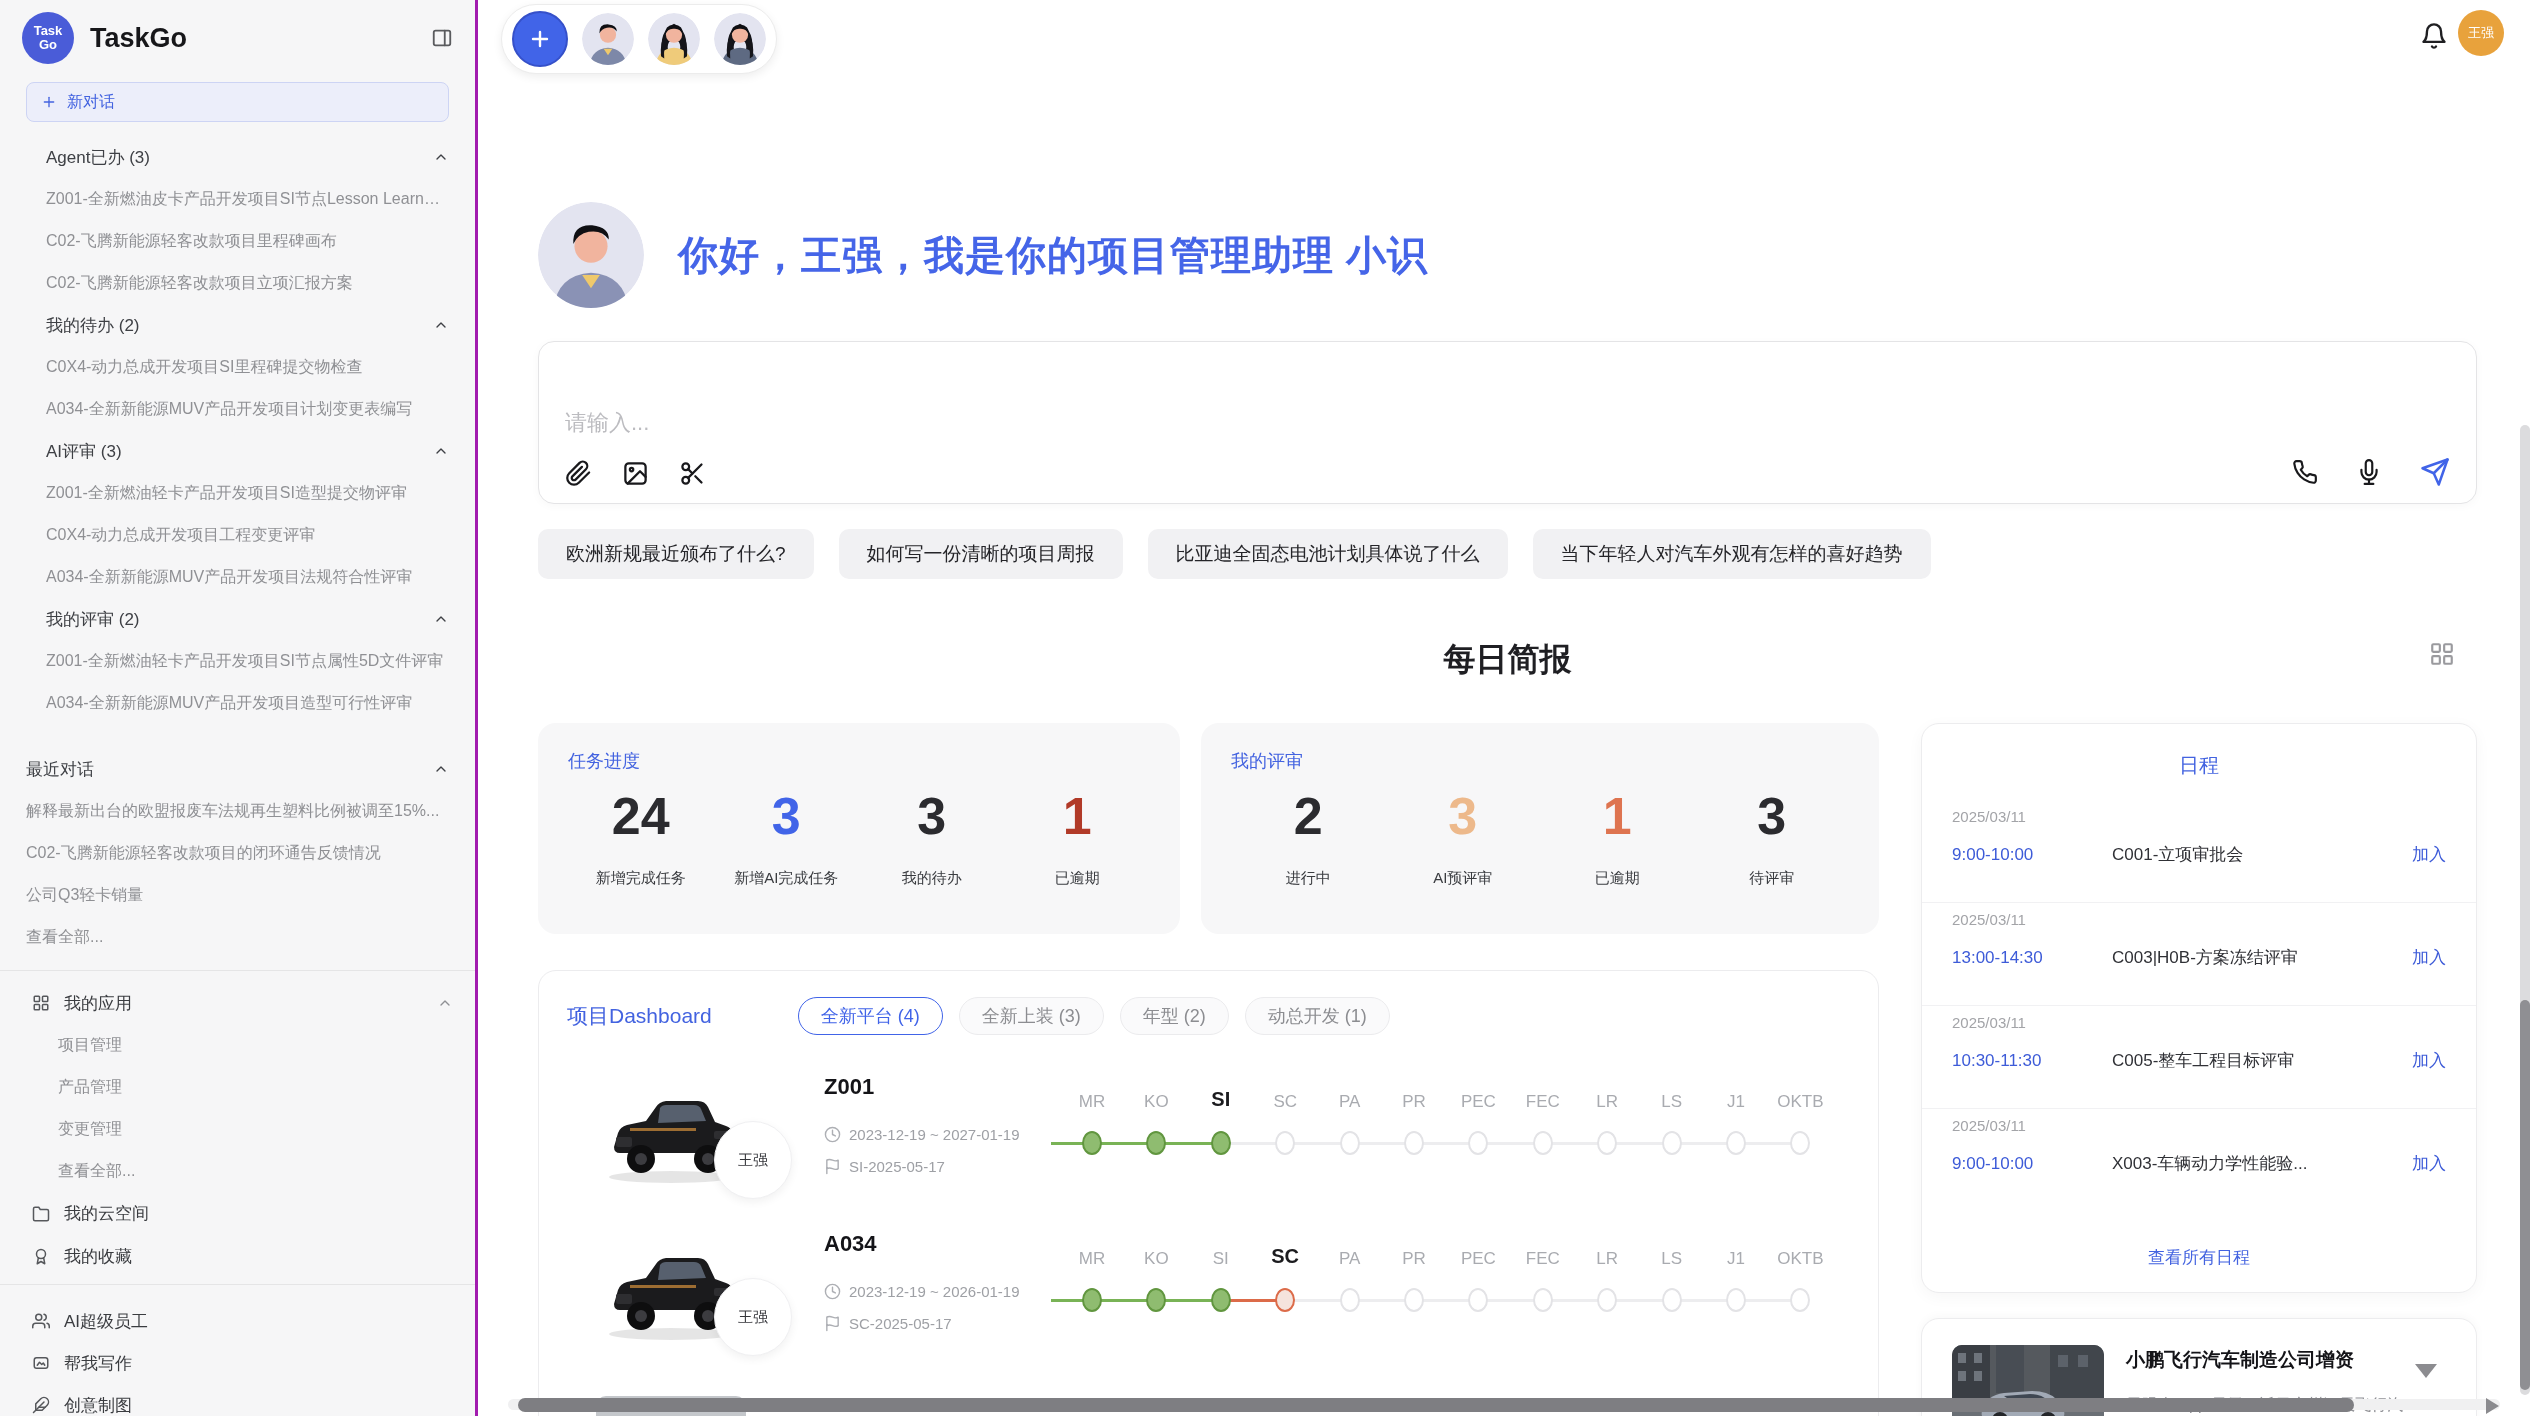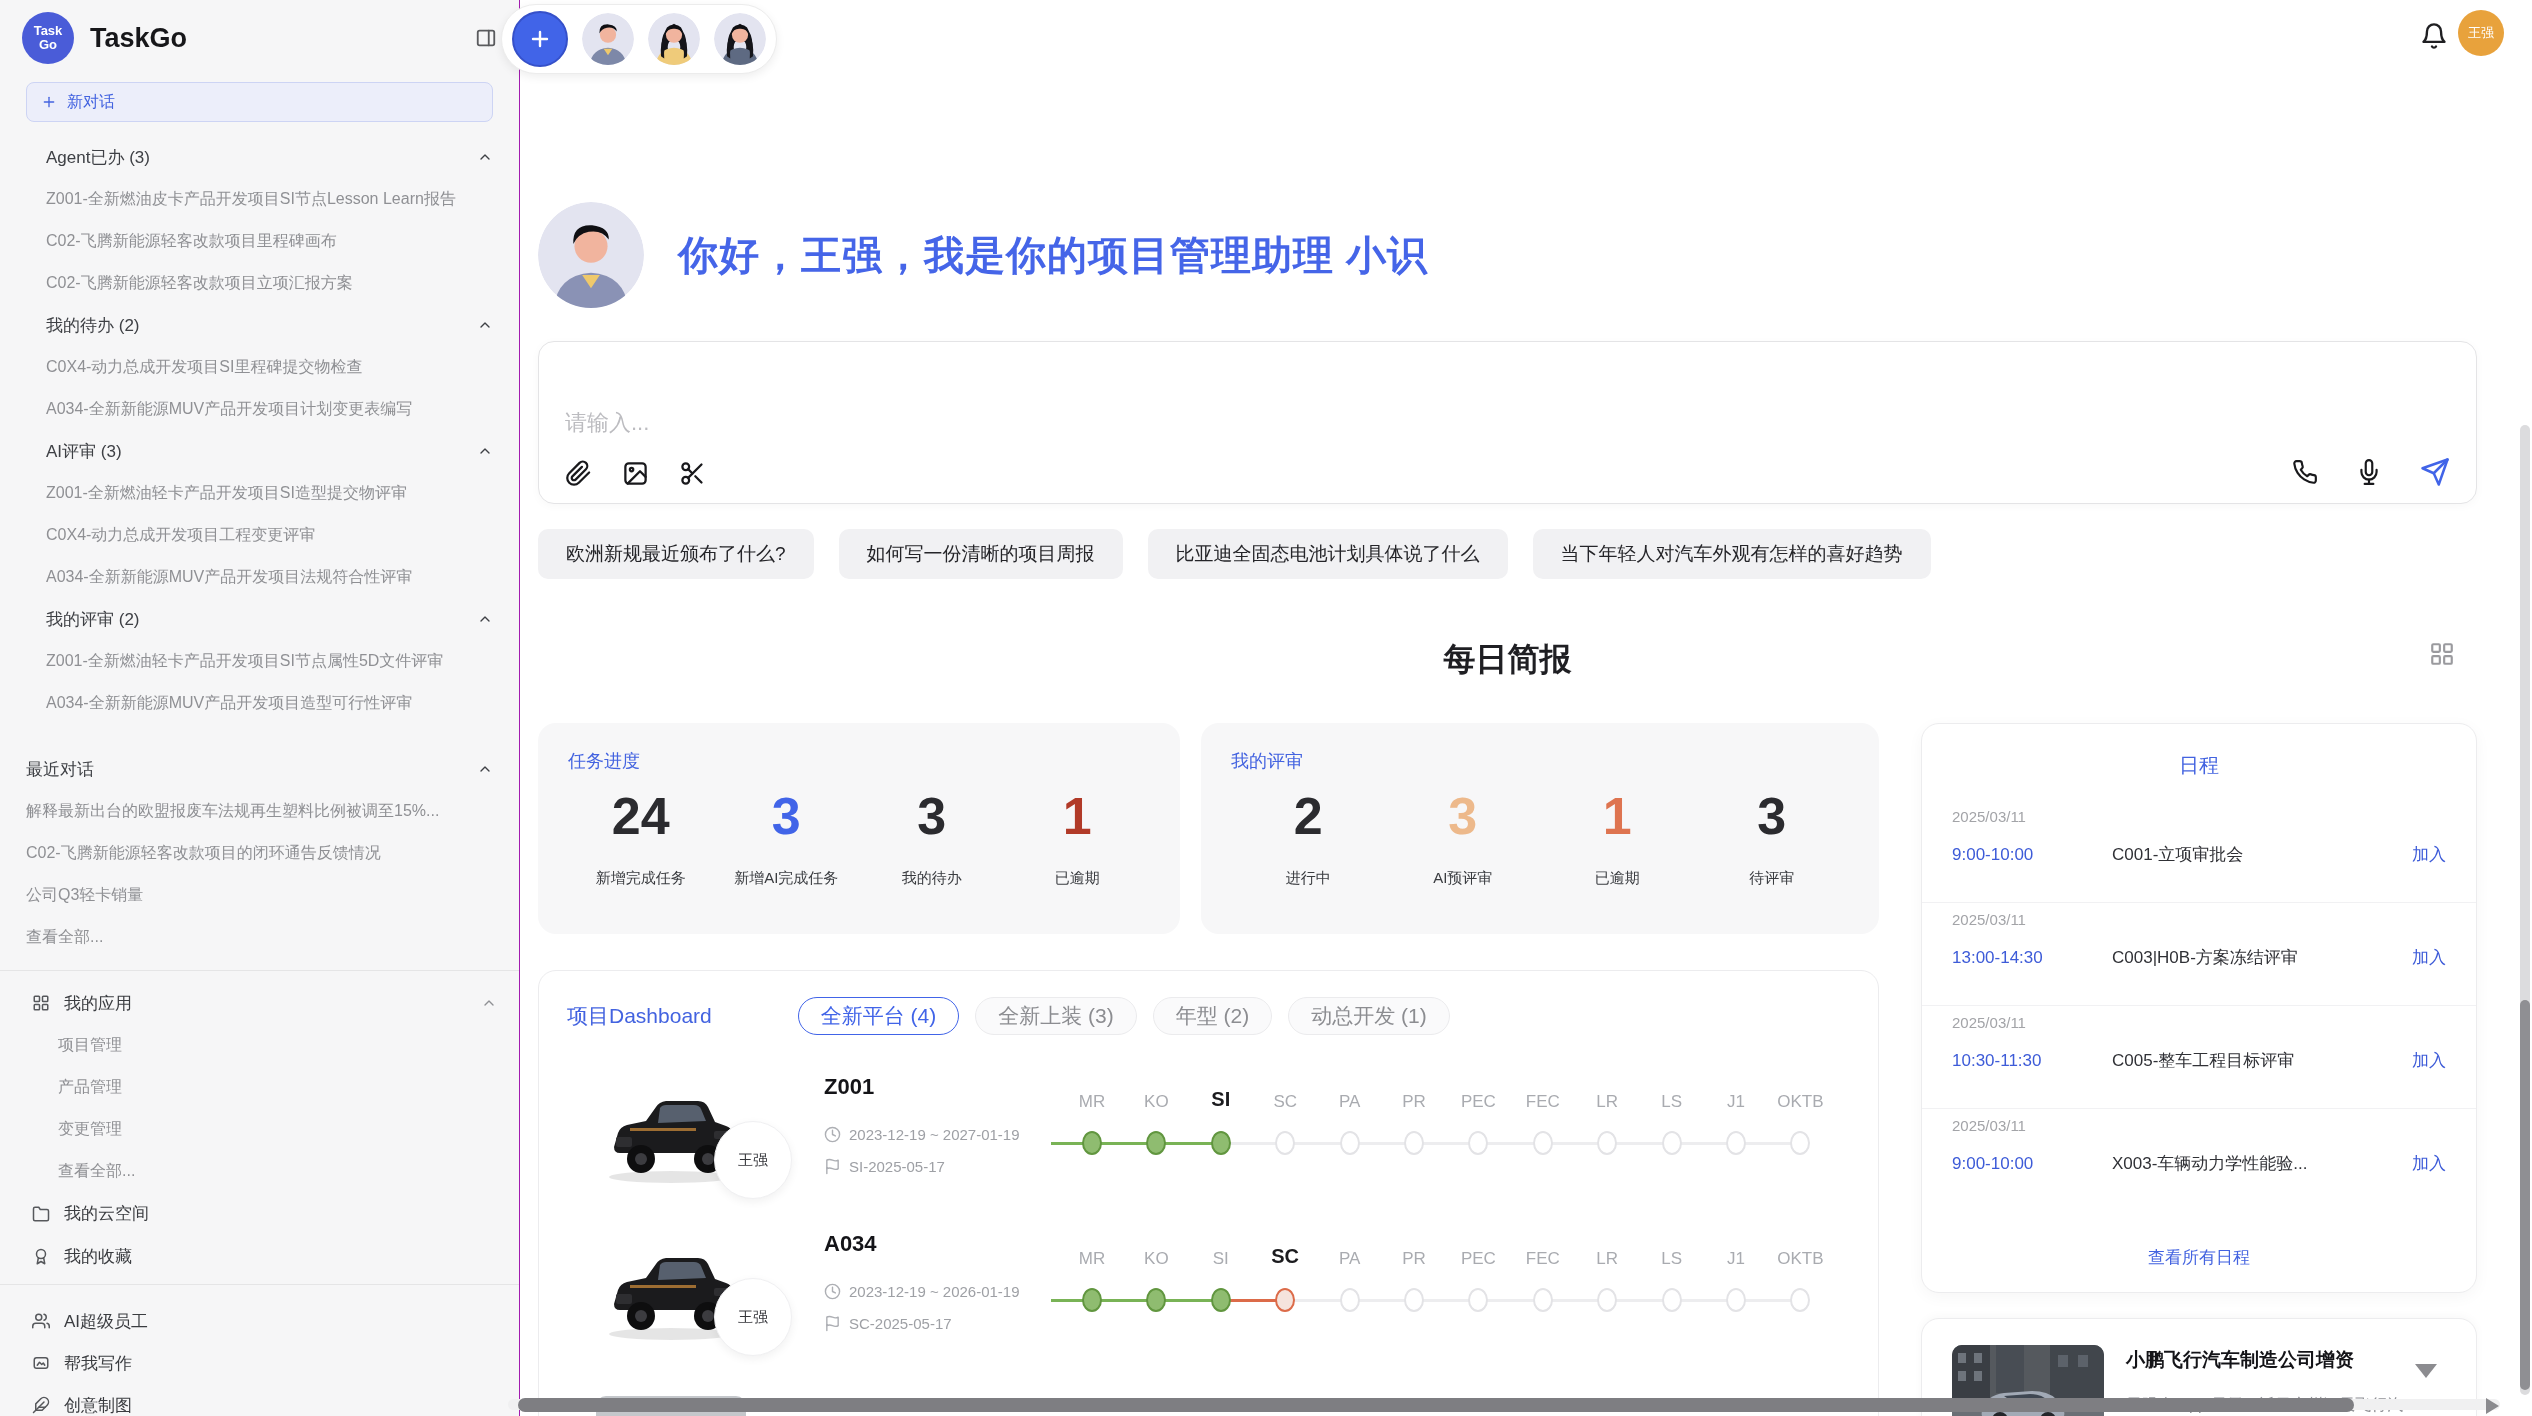--- a/index.html
+++ b/index.html
@@ -1,19 +1,19 @@
 <!DOCTYPE html>
 <html><head>
 <meta charset="utf-8">
 <style>
   html,body{margin:0;padding:0;}
   body{font-family:"Liberation Sans","DejaVu Sans",sans-serif;}
   .stage{position:relative;width:2532px;height:1416px;background:#fff;overflow:hidden;}
   
-  .sidebar{position:absolute;left:0;top:0;width:520px;height:1416px;background:#F6F6F7;border-right:1px solid #a21caf;box-sizing:border-box;}
+  .sidebar{position:absolute;left:0;top:0;width:478px;height:1416px;background:#F6F6F7;border-right:3px solid #a21caf;box-sizing:border-box;}
   .side-top{height:64px;display:flex;align-items:center;padding:6px 22px 0 22px;}
   .logo-circle{width:52px;height:52px;border-radius:50%;background:#4A5CD8;color:#fff;display:flex;flex-direction:column;align-items:center;justify-content:center;font-size:13px;line-height:14px;font-weight:bold;}
   .app-title{margin-left:16px;font-size:27px;font-weight:bold;color:#17171A;}
   .collapse{margin-left:auto;color:#5A5B5E;}
   .new-chat{margin:12px 26px 0 26px;height:40px;background:#ECEEFA;border:1px solid #CDD4F4;border-radius:8px;display:flex;align-items:center;padding:0 14px;color:#4363E0;font-size:16px;gap:10px;box-sizing:border-box;}
   .sline{height:42px;display:flex;align-items:center;padding:0 26px;box-sizing:border-box;}
   .shead{justify-content:space-between;color:#3E4045;font-size:17px;}
   .sitem{color:#8F9094;font-size:16px;}
   .sitem .ellip{white-space:nowrap;overflow:hidden;text-overflow:ellipsis;display:block;width:100%;}
   .side-sections{margin-top:14px;padding-left:20px;}
@@ -66,21 +66,21 @@
   .sched-row{display:flex;margin-top:18px;align-items:center;}
   .sched-time{width:160px;font-size:17px;color:#3D5BD8;}
   .sched-name{flex:1;font-size:17px;color:#303136;white-space:nowrap;overflow:hidden;text-overflow:ellipsis;}
   .sched-join{font-size:17px;color:#3D5BD8;margin-left:12px;}
   .sched-viewall{position:absolute;top:522px;left:0;width:100%;text-align:center;font-size:17px;color:#4363E0;}
   
   .dash-card{position:absolute;left:60px;top:970px;width:1341px;height:470px;background:#fff;border:1px solid #ECECEE;border-radius:18px;box-sizing:border-box;overflow:hidden;}
   .dash-head{position:absolute;top:26px;left:28px;right:28px;display:flex;align-items:center;}
   .dash-title{font-size:21px;color:#4363E0;}
   .dash-tabs{margin-left:86px;display:flex;gap:16px;}
-  .dtab{height:38px;line-height:36px;padding:0 22px;border-radius:19px;font-size:21px;box-sizing:border-box;}
+  .dtab{height:38px;line-height:36px;padding:0 22px;border-radius:19px;font-size:18px;box-sizing:border-box;}
   .dtab.active{border:1px solid #4164E8;color:#4164E8;background:#fff;}
   .dtab.inactive{border:1px solid #EBEBED;color:#8C8D91;background:#FAFAFB;}
   .proj{position:absolute;left:0;right:0;height:157px;}
   .truck{position:absolute;left:57px;top:25px;width:150px;height:106px;}
   .owner-badge{position:absolute;left:175px;top:65px;width:76px;height:76px;border-radius:50%;background:#fff;border:1px solid #F0F0F2;box-shadow:0 3px 10px rgba(0,0,0,.06);display:flex;align-items:center;justify-content:center;font-size:15px;color:#34353A;}
   .proj-code{position:absolute;left:285px;top:18px;font-size:22px;font-weight:bold;color:#141418;}
   .proj-meta{position:absolute;left:285px;display:flex;align-items:center;gap:8px;color:#9EA0A5;font-size:15px;}
   .proj-meta .icn{color:#ADAFB4;}
   .ms-lab{position:absolute;width:90px;margin-left:-45px;text-align:center;top:36px;font-size:17px;color:#A9ABB0;}
   .ms-lab.cur{top:32px;font-size:20px;font-weight:bold;color:#1B1B1E;}

